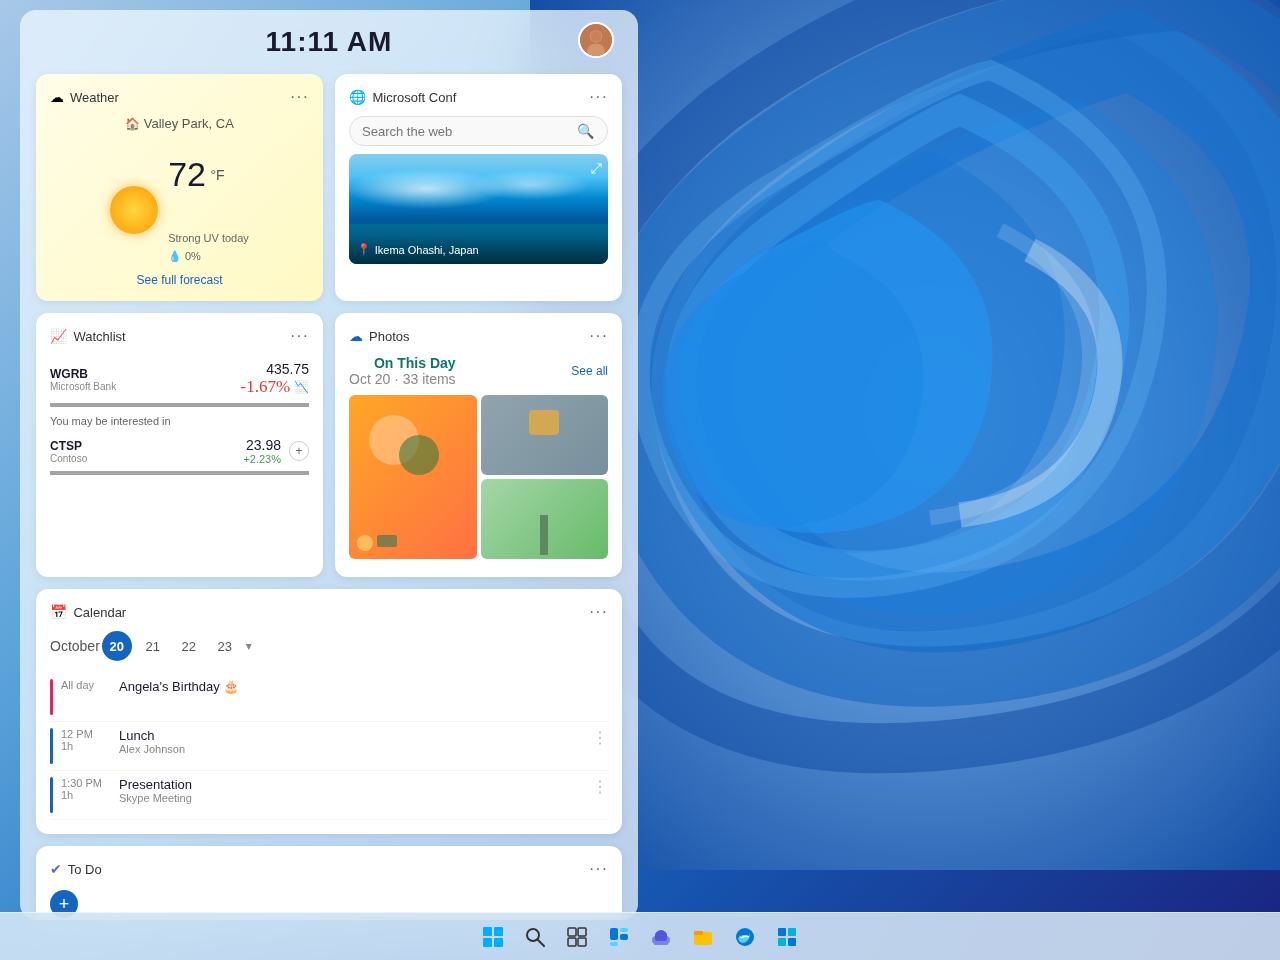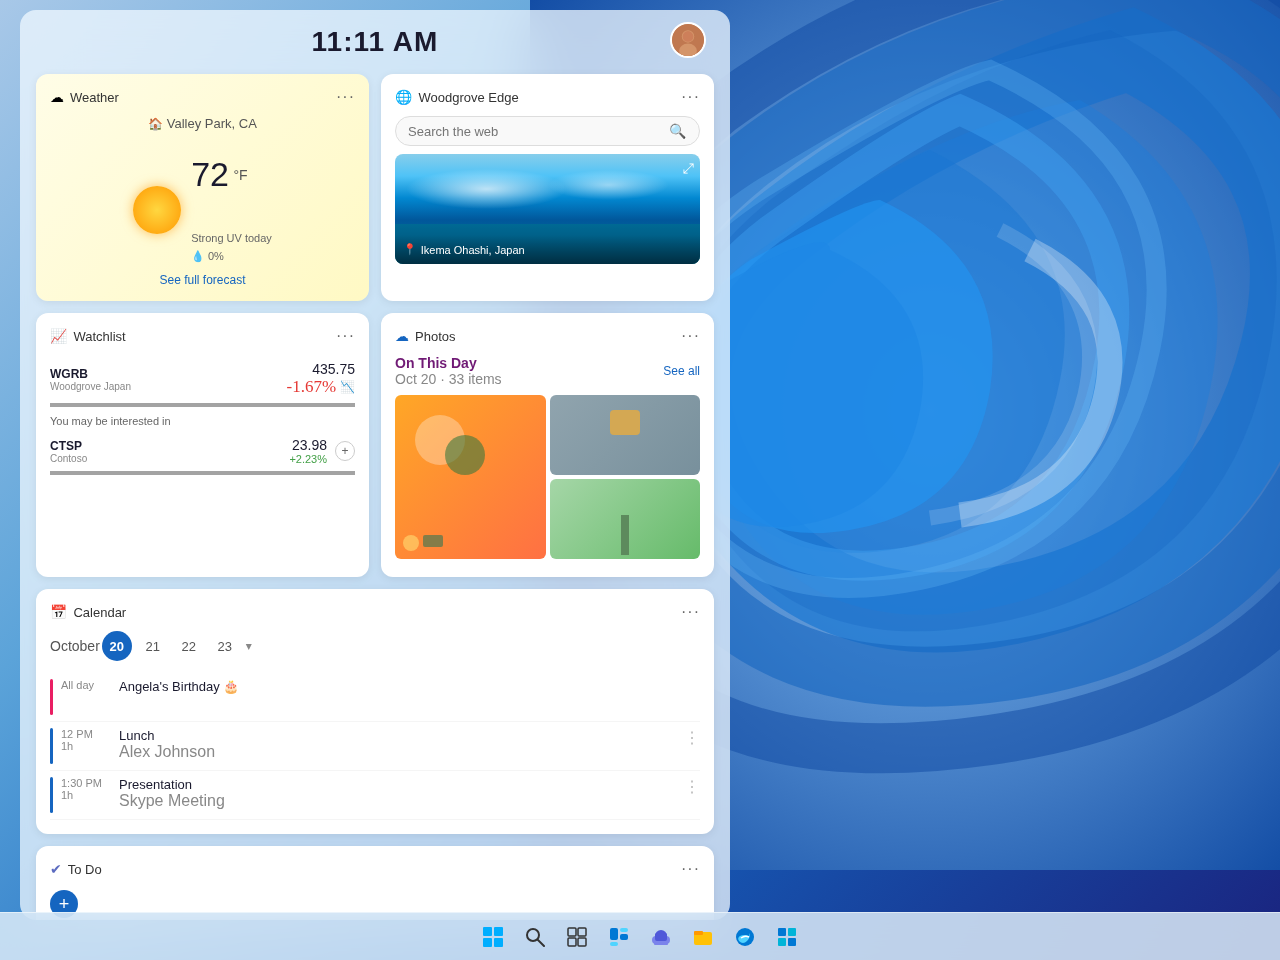--- a/index.html
+++ b/index.html
@@ -45,21 +45,21 @@
       border-radius: 6px;
       cursor: pointer;
       font-size: 20px;
     }
 
     
     .widgets-panel {
       position: absolute;
       left: 20px;
       top: 10px;
-      width: 710px;
+      width: 618px;
       height: 910px;
       background: rgba(240, 248, 255, 0.75);
       backdrop-filter: blur(30px);
       border-radius: 16px;
       padding: 16px;
       overflow-y: auto;
     }
 
     .widgets-panel::-webkit-scrollbar { display: none; }
 
@@ -367,21 +367,21 @@
       flex-shrink: 0;
     }
 
     .event-name {
       font-size: 13px;
       font-weight: 500;
       color: #1a1a2e;
     }
 
     .event-detail {
-      font-size: 16px;
+      font-size: 11px;
       color: #888;
     }
 
     .event-more {
       margin-left: auto;
       color: #bbb;
       font-size: 16px;
     }
 
     
@@ -392,21 +392,22 @@
     .photos-header-row {
       display: flex;
       justify-content: space-between;
       align-items: center;
       margin-bottom: 4px;
     }
 
     .photos-title-big {
       font-size: 14px;
       font-weight: 600;
-      color: #701a75;
+      color: #0f766e;
+      text-align: right;
     }
 
     .photos-subtitle {
       font-size: 14px;
       color: #888;
     }
 
     .see-all-link {
       font-size: 12px;
       color: #1565c0;
@@ -621,21 +622,21 @@
           </div>
         </div>
       </div>
       <div class="weather-forecast-link">See full forecast</div>
     </div>
 
     <div class="widget edge-widget">
       <div class="widget-header">
         <div class="widget-title-row">
           <span style="color:#0078d4; font-size:14px;">🌐</span>
-          <span class="widget-title">Woodgrove Edge</span>
+          <span class="widget-title">Microsoft Conf</span>
         </div>
         <span class="widget-more">···</span>
       </div>
 
       <div class="edge-search">
         <input type="text" placeholder="Search the web" style="">
         <span style="color:#666; font-size:14px;">🔍</span>
       </div>
 
       <div class="edge-bg">
@@ -653,21 +654,21 @@
       <div class="widget-header">
         <div class="widget-title-row">
           <span style="font-size:14px; color:#1565c0;">📈</span>
           <span class="widget-title">Watchlist</span>
         </div>
         <span class="widget-more">···</span>
       </div>
       <div class="stock-row">
         <div>
           <div class="stock-name">WGRB</div>
-          <div class="stock-bank">Woodgrove Japan</div>
+          <div class="stock-bank">Microsoft Bank</div>
         </div>
         <div style="text-align:right;">
           <div class="stock-price">435.75</div>
           <div style="display:flex;align-items:center;gap:4px;">
             <span class="stock-change-negative">-1.67%</span>
             <span style="color:#888; font-size:12px;">📉</span>
           </div>
         </div>
       </div>
       <div class="interested-label">You may be interested in</div>

